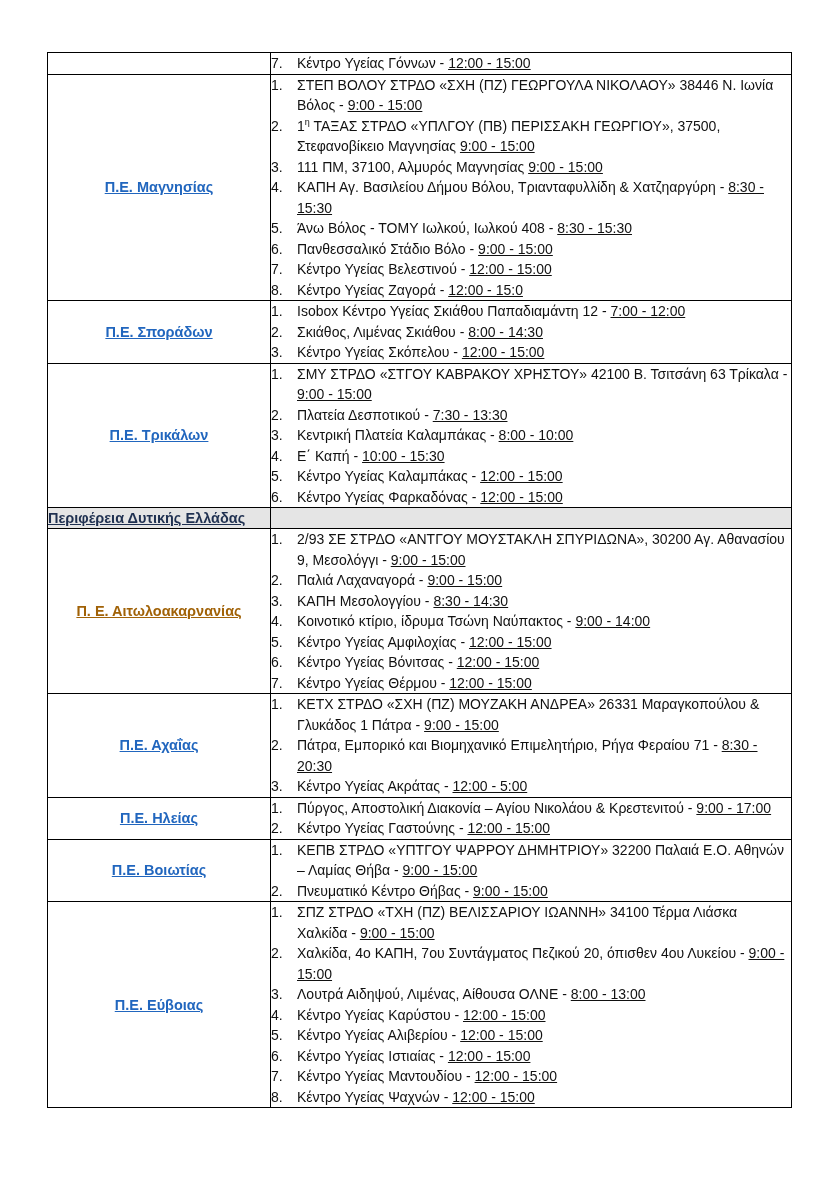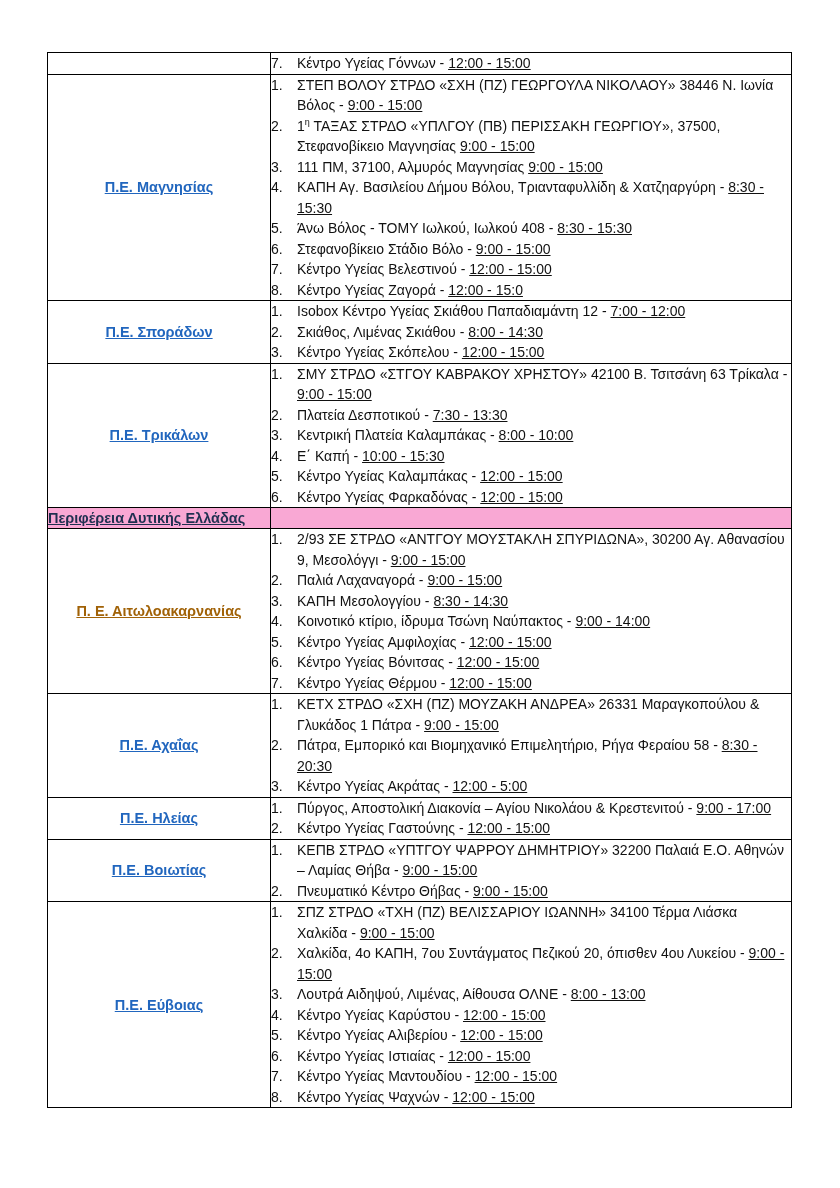--- a/index.html
+++ b/index.html
@@ -28,21 +28,21 @@
     font-size:14.5px;
     line-height:20px;
     display:inline-block;
   }
   .items-cell { padding:2px 6px 3px 14px; vertical-align:top; }
   .item { display:flex; font-size:14px; line-height:20.5px; }
   .item .num { flex:0 0 26px; }
   .item .txt { flex:1; word-wrap:break-word; }
   .u { text-decoration:underline;margin-top:21px; }
   .txt sup { font-size:9px; line-height:0; vertical-align:super; }
-  .section-row td { background:#f9a8d4; }
+  .section-row td { background:#e5e5e5; }
   .section-cell { padding:1px 4px 2px 9px; }
   .section-title-text {
     font-weight:bold;
     text-decoration:underline;
     font-size:14.5px;
     line-height:20px;
   }
 </style>
 </head>
 <body>
@@ -81,21 +81,21 @@
             <div class="item">
               <span class="num">4.</span>
               <span class="txt"><span>ΚΑΠΗ Αγ. Βασιλείου Δήμου Βόλου, Τριανταφυλλίδη &amp; Χατζηαργύρη - </span><span class="u">8:30 - 15:30</span></span>
             </div>
             <div class="item">
               <span class="num">5.</span>
               <span class="txt"><span>Άνω Βόλος - ΤΟΜΥ Ιωλκού, Ιωλκού 408 - </span><span class="u">8:30 - 15:30</span></span>
             </div>
             <div class="item">
               <span class="num">6.</span>
-              <span class="txt"><span>Στεφανοβίκειο Στάδιο Βόλο - </span><span class="u">9:00 - 15:00</span></span>
+              <span class="txt"><span>Πανθεσσαλικό Στάδιο Βόλο - </span><span class="u">9:00 - 15:00</span></span>
             </div>
             <div class="item">
               <span class="num">7.</span>
               <span class="txt"><span>Κέντρο Υγείας Βελεστινού - </span><span class="u">12:00 - 15:00</span></span>
             </div>
             <div class="item">
               <span class="num">8.</span>
               <span class="txt"><span>Κέντρο Υγείας Ζαγορά - </span><span class="u">12:00 - 15:0</span></span>
             </div>
           </td>
@@ -185,21 +185,21 @@
         </tr>
         <tr>
           <td class="label-cell"><span class="region-label" style="color: rgb(33, 102, 190);">Π.Ε. Αχαΐας</span></td>
           <td class="items-cell">
             <div class="item">
               <span class="num">1.</span>
               <span class="txt"><span>ΚΕΤΧ ΣΤΡΔΟ «ΣΧΗ (ΠΖ) ΜΟΥΖΑΚΗ ΑΝΔΡΕΑ» 26331 Μαραγκοπούλου &amp; Γλυκάδος 1 Πάτρα - </span><span class="u">9:00 - 15:00</span></span>
             </div>
             <div class="item">
               <span class="num">2.</span>
-              <span class="txt"><span>Πάτρα, Εμπορικό και Βιομηχανικό Επιμελητήριο, Ρήγα Φεραίου 58 - </span><span class="u">8:30 - 20:30</span></span>
+              <span class="txt"><span>Πάτρα, Εμπορικό και Βιομηχανικό Επιμελητήριο, Ρήγα Φεραίου 71 - </span><span class="u">8:30 - 20:30</span></span>
             </div>
             <div class="item">
               <span class="num">3.</span>
               <span class="txt"><span>Κέντρο Υγείας Ακράτας - </span><span class="u">12:00 - 5:00</span></span>
             </div>
           </td>
         </tr>
         <tr>
           <td class="label-cell"><span class="region-label" style="color: rgb(33, 102, 190);">Π.Ε. Ηλείας</span></td>
           <td class="items-cell">

